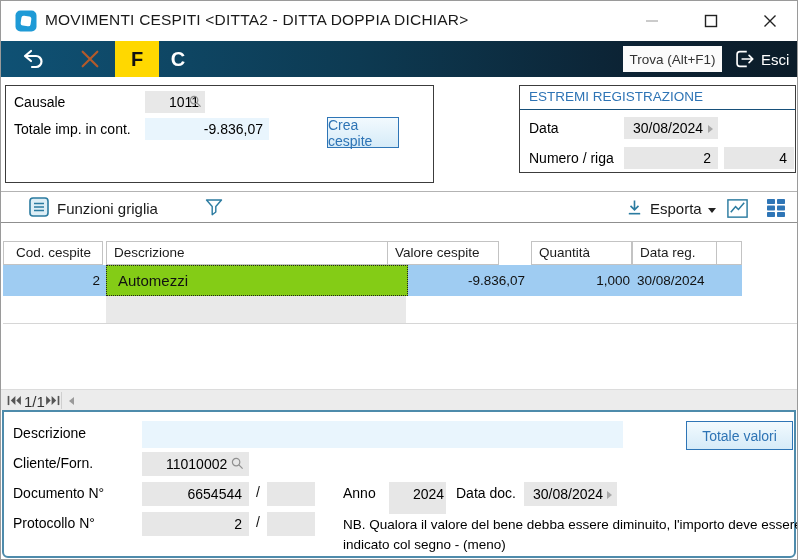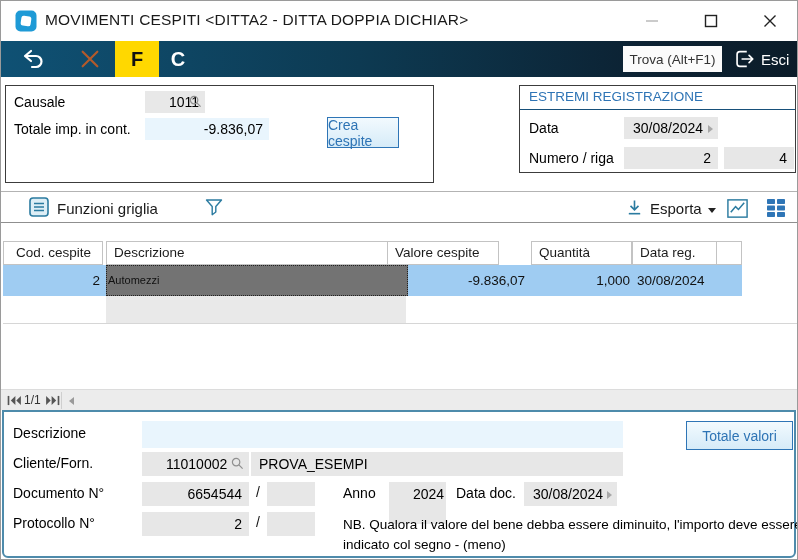--- a/index.html
+++ b/index.html
@@ -39,28 +39,28 @@
   .gridbar-top{position:absolute;left:0;top:190px;width:100%;height:1px;background:#b3b3b3;}
   .gridbar-bot{position:absolute;left:0;top:221px;width:100%;height:1px;background:#8f8f8f;}
   .gt-label{position:absolute;top:199px;font-size:15px;color:#1a1a1a;}
   .caret-down{position:absolute;left:707px;top:207px;width:0;height:0;border-top:5px solid #222;
               border-left:4px solid transparent;border-right:4px solid transparent;}
   
   .gh-cell{position:absolute;top:240px;height:24px;border:1px solid #c3c3c3;background:#fff;box-sizing:border-box;
            font-size:13.5px;color:#1b1b1b;line-height:22px;padding-left:7px;}
   .row-sel{position:absolute;left:2px;top:264px;width:739px;height:31px;background:#9fccf2;}
   .rc{position:absolute;top:0;height:31px;font-size:13.5px;line-height:31px;box-sizing:border-box;white-space:nowrap;}
-  .desc-cell{position:absolute;left:103px;top:0;width:302px;height:31px;background:#737373;
-             border:1px dotted #222;box-sizing:border-box;font-size:11px;line-height:29px;padding-left:1px;}
+  .desc-cell{position:absolute;left:103px;top:0;width:302px;height:31px;background:#84cc16;
+             border:1px dotted #222;box-sizing:border-box;font-size:15px;line-height:29px;padding-left:11px;}
   .gray-cell{position:absolute;left:105px;top:295px;width:300px;height:27px;background:#e9e9e9;}
   .grid-hline{position:absolute;left:2px;top:322px;width:794px;height:1px;background:#d6d6d6;}
   
   .pager{position:absolute;left:0;top:388px;width:100%;height:21px;background:#ececec;border-top:1px solid #dcdcdc;box-sizing:border-box;}
   .pager-sep{position:absolute;left:60px;top:2px;width:1px;height:17px;background:#cfcfcf;}
-  .page-ind{position:absolute;left:23px;top:3px;font-size:12px;color:#333;}
+  .page-ind{position:absolute;left:23px;top:3px;font-size:15px;color:#333;}
   
   .detail{position:absolute;left:1px;top:409px;width:794px;height:148px;background:#fff;
           border:2px solid #4e8bab;border-radius:0 0 6px 6px;box-sizing:border-box;}
   .nb{position:absolute;font-size:13.5px;color:#000;white-space:nowrap;}
   .slash{position:absolute;font-size:14px;}
   svg{display:block;}
 </style>
 </head>
 <body>
 
@@ -233,28 +233,27 @@
     <span class="lbl" style="left:9px;top:43px;">Cliente/Forn.</span>
     <div class="fld right" style="left:138px;top:40px;width:107px;height:24px;line-height:24px;padding-right:22px;">
       <span>11010002</span>
       <span class="mag" style="top:5px;right:5px;">
         <svg width="13" height="13" viewBox="0 0 14 14">
             <circle cx="5.5" cy="5.5" r="4" fill="none" stroke="#8f8f8f" stroke-width="1.3"></circle>
             <path d="M8.5 8.5 L12.5 12.5" stroke="#8f8f8f" stroke-width="1.3"></path>
           </svg>
       </span>
     </div>
-    <div class="fld" style="left:247px;top:40px;width:372px;height:24px;line-height:24px;padding-left:8px;">PROVA_ESEMPI</div>
 
     <span class="lbl" style="left:9px;top:73px;">Documento N°</span>
     <div class="fld right" style="left:138px;top:70px;width:107px;height:24px;line-height:24px;padding-right:7px;">6654544</div>
     <span class="slash" style="left:252px;top:72px;">/</span>
     <div class="fld" style="left:263px;top:70px;width:48px;height:24px;"></div>
     <span class="lbl" style="left:339px;top:73px;">Anno</span>
-    <div class="fld right" style="left:385px;top:70px;width:57px;height:42px;line-height:24px;padding-right:6px;">2024</div>
+    <div class="fld right" style="left:385px;top:70px;width:57px;height:32px;line-height:24px;padding-right:6px;">2024</div>
     <span class="lbl" style="left:452px;top:73px;">Data doc.</span>
     <div class="fld" style="left:520px;top:70px;width:93px;height:24px;line-height:24px;padding-left:9px;">
       <span>30/08/2024</span>
       <span class="tri-right" style="top:9px;"></span>
     </div>
 
     <span class="lbl" style="left:9px;top:103px;">Protocollo N°</span>
     <div class="fld right" style="left:138px;top:100px;width:107px;height:24px;line-height:24px;padding-right:7px;">2</div>
     <span class="slash" style="left:252px;top:102px;">/</span>
     <div class="fld" style="left:263px;top:100px;width:48px;height:24px;"></div>

